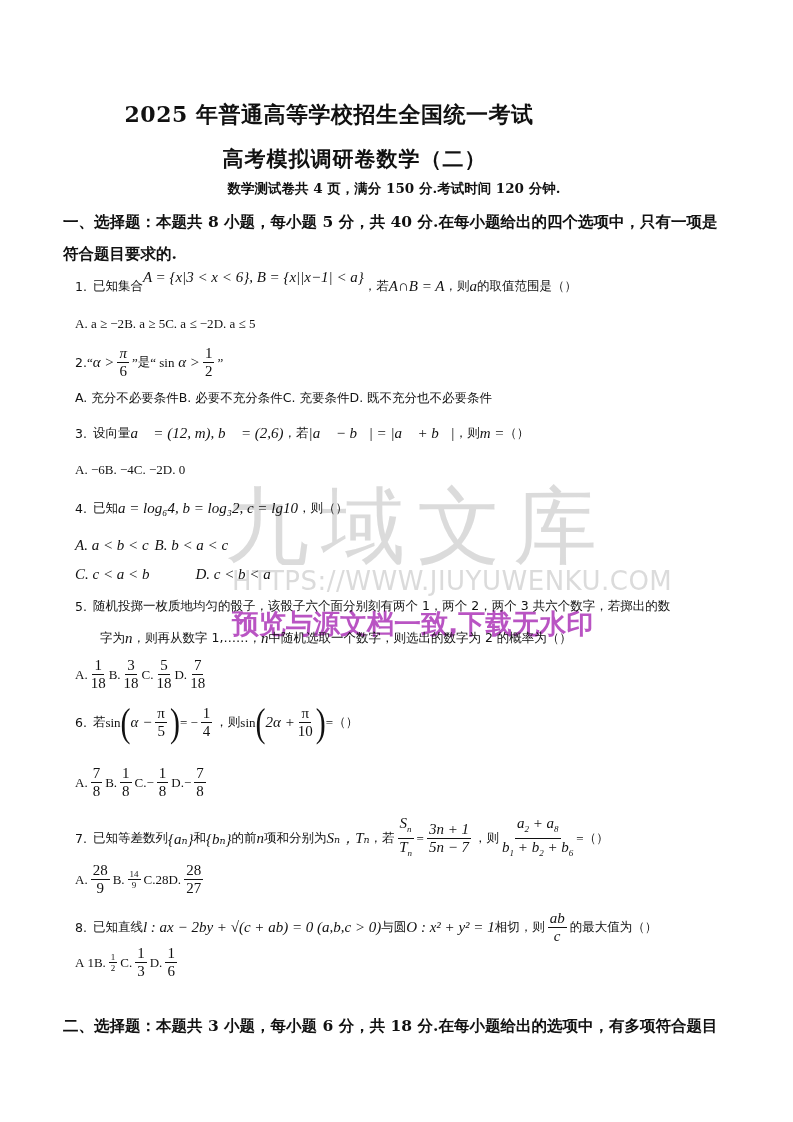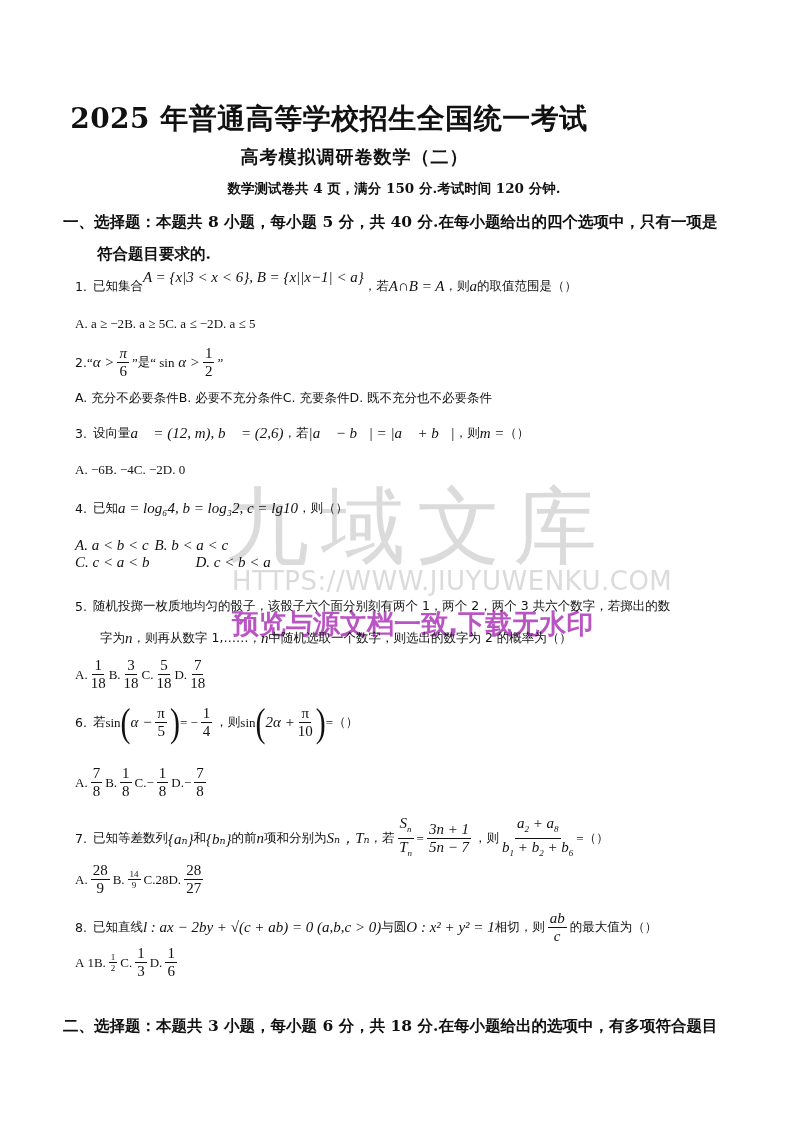--- a/index.html
+++ b/index.html
@@ -1,21 +1,21 @@
 <!DOCTYPE html>
 <html><head>
 <meta charset="utf-8">
 <style>
   html, body { margin: 0; padding: 0; background: #ffffff; }
   body { width: 793px; height: 1122px; position: relative; overflow: hidden;
          font-family: "DejaVu Serif", "Liberation Serif", serif; color: #111; }
   .page { position: absolute; left: 0; top: 0; width: 793px; height: 1122px; }
   .abs { position: absolute; white-space: nowrap; }
-  .title1 { top: 100px; left: 0; width: 658px; text-align: center; font-size: 28px; font-weight: bold; letter-spacing: 0.5px; }
-  .title2 { top: 145px; left: 0; width: 709px; text-align: center; font-size: 18px; font-weight: bold; letter-spacing: 1px; }
+  .title1 { top: 100px; left: 0; width: 658px; text-align: center; font-size: 22px; font-weight: bold; letter-spacing: 0.5px; }
+  .title2 { top: 145px; left: 0; width: 709px; text-align: center; font-size: 21px; font-weight: bold; letter-spacing: 1px; }
   .subtitle { top: 180px; left: 0; width: 788px; text-align: center; font-size: 13.5px; font-weight: bold; }
   .sec { font-size: 15.5px; font-weight: bold; left: 63px; }
   .q { font-size: 13px; left: 75px; display: flex; align-items: center; }
   .opt { font-size: 13px; left: 75px; display: flex; align-items: center; }
   .m { font-family: "Liberation Serif", "DejaVu Serif", serif; font-style: italic; font-size: 15px; }
   .mr { font-family: "Liberation Serif", "DejaVu Serif", serif; font-size: 13px; }
   .cjk { font-family: "DejaVu Sans", sans-serif; font-size: 12.5px; }
   .frac { display: inline-flex; flex-direction: column; align-items: center; vertical-align: middle; margin: 0 3px;
           font-family: "Liberation Serif", serif; font-size: 15px; line-height: 17px; }
   .frac .num { border-bottom: 1px solid #111; padding: 0 2px; }
@@ -35,21 +35,21 @@
 
   <div class="watermark wm-big">九域文库</div>
   <div class="watermark wm-url">HTTPS://WWW.JIUYUWENKU.COM</div>
   <div class="watermark wm-note">预览与源文档一致,下载无水印</div>
 
   <div class="abs title1">2025  年普通高等学校招生全国统一考试</div>
   <div class="abs title2">高考模拟调研卷数学（二）</div>
   <div class="abs subtitle">数学测试卷共  4  页，满分  150  分.考试时间  120  分钟.</div>
 
   <div class="abs sec" style="top:212px;text-align:center;">一、选择题：本题共 8 小题，每小题 5 分，共 40 分.在每小题给出的四个选项中，只有一项是</div>
-  <div class="abs sec" style="top:244px;margin-left:34px;">符合题目要求的.</div>
+  <div class="abs sec" style="top:244px;">符合题目要求的.</div>
 
   <div class="abs q" style="top:278px;">
     <span class="cjk">1.</span>
       <span class="sp"></span>
     <span class="cjk">已知集合</span>
     <span class="m" style="position:relative;top:-9px;text-align:right;">A = {x|3 &lt; x &lt; 6}, B = {x||x−1| &lt; a}</span>
     <span class="cjk">，若</span>
     <span class="m">A∩B = A</span>
     <span class="cjk">，则</span>
     <span class="m">a</span>
@@ -110,21 +110,21 @@
       <span class="sp"></span>
     <span class="cjk">已知</span>
     <span class="m">a = log₆4,  b = log₃2,  c = lg10</span>
     <span class="cjk">，则（）</span>
   </div>
   <div class="abs opt" style="top:537px;">
     <span class="m">A.  a &lt; b &lt; c</span>
     <span class="sp"></span>
     <span class="m">B.  b &lt; a &lt; c</span>
   </div>
-  <div class="abs opt" style="top:554px;gap:20px;">
+  <div class="abs opt" style="top:566px;gap:20px;">
     <span class="m">C.  c &lt; a &lt; b</span>
     <span class="sp"></span>
     <span class="m">D.  c &lt; b &lt; a</span>
   </div>
 
   <div class="abs q" style="top:598px;">
     <span class="cjk">5.</span>
       <span class="sp"></span>
     <span class="cjk">随机投掷一枚质地均匀的骰子，该骰子六个面分别刻有两个 1，两个 2，两个 3 共六个数字，若掷出的数</span>
   </div>

